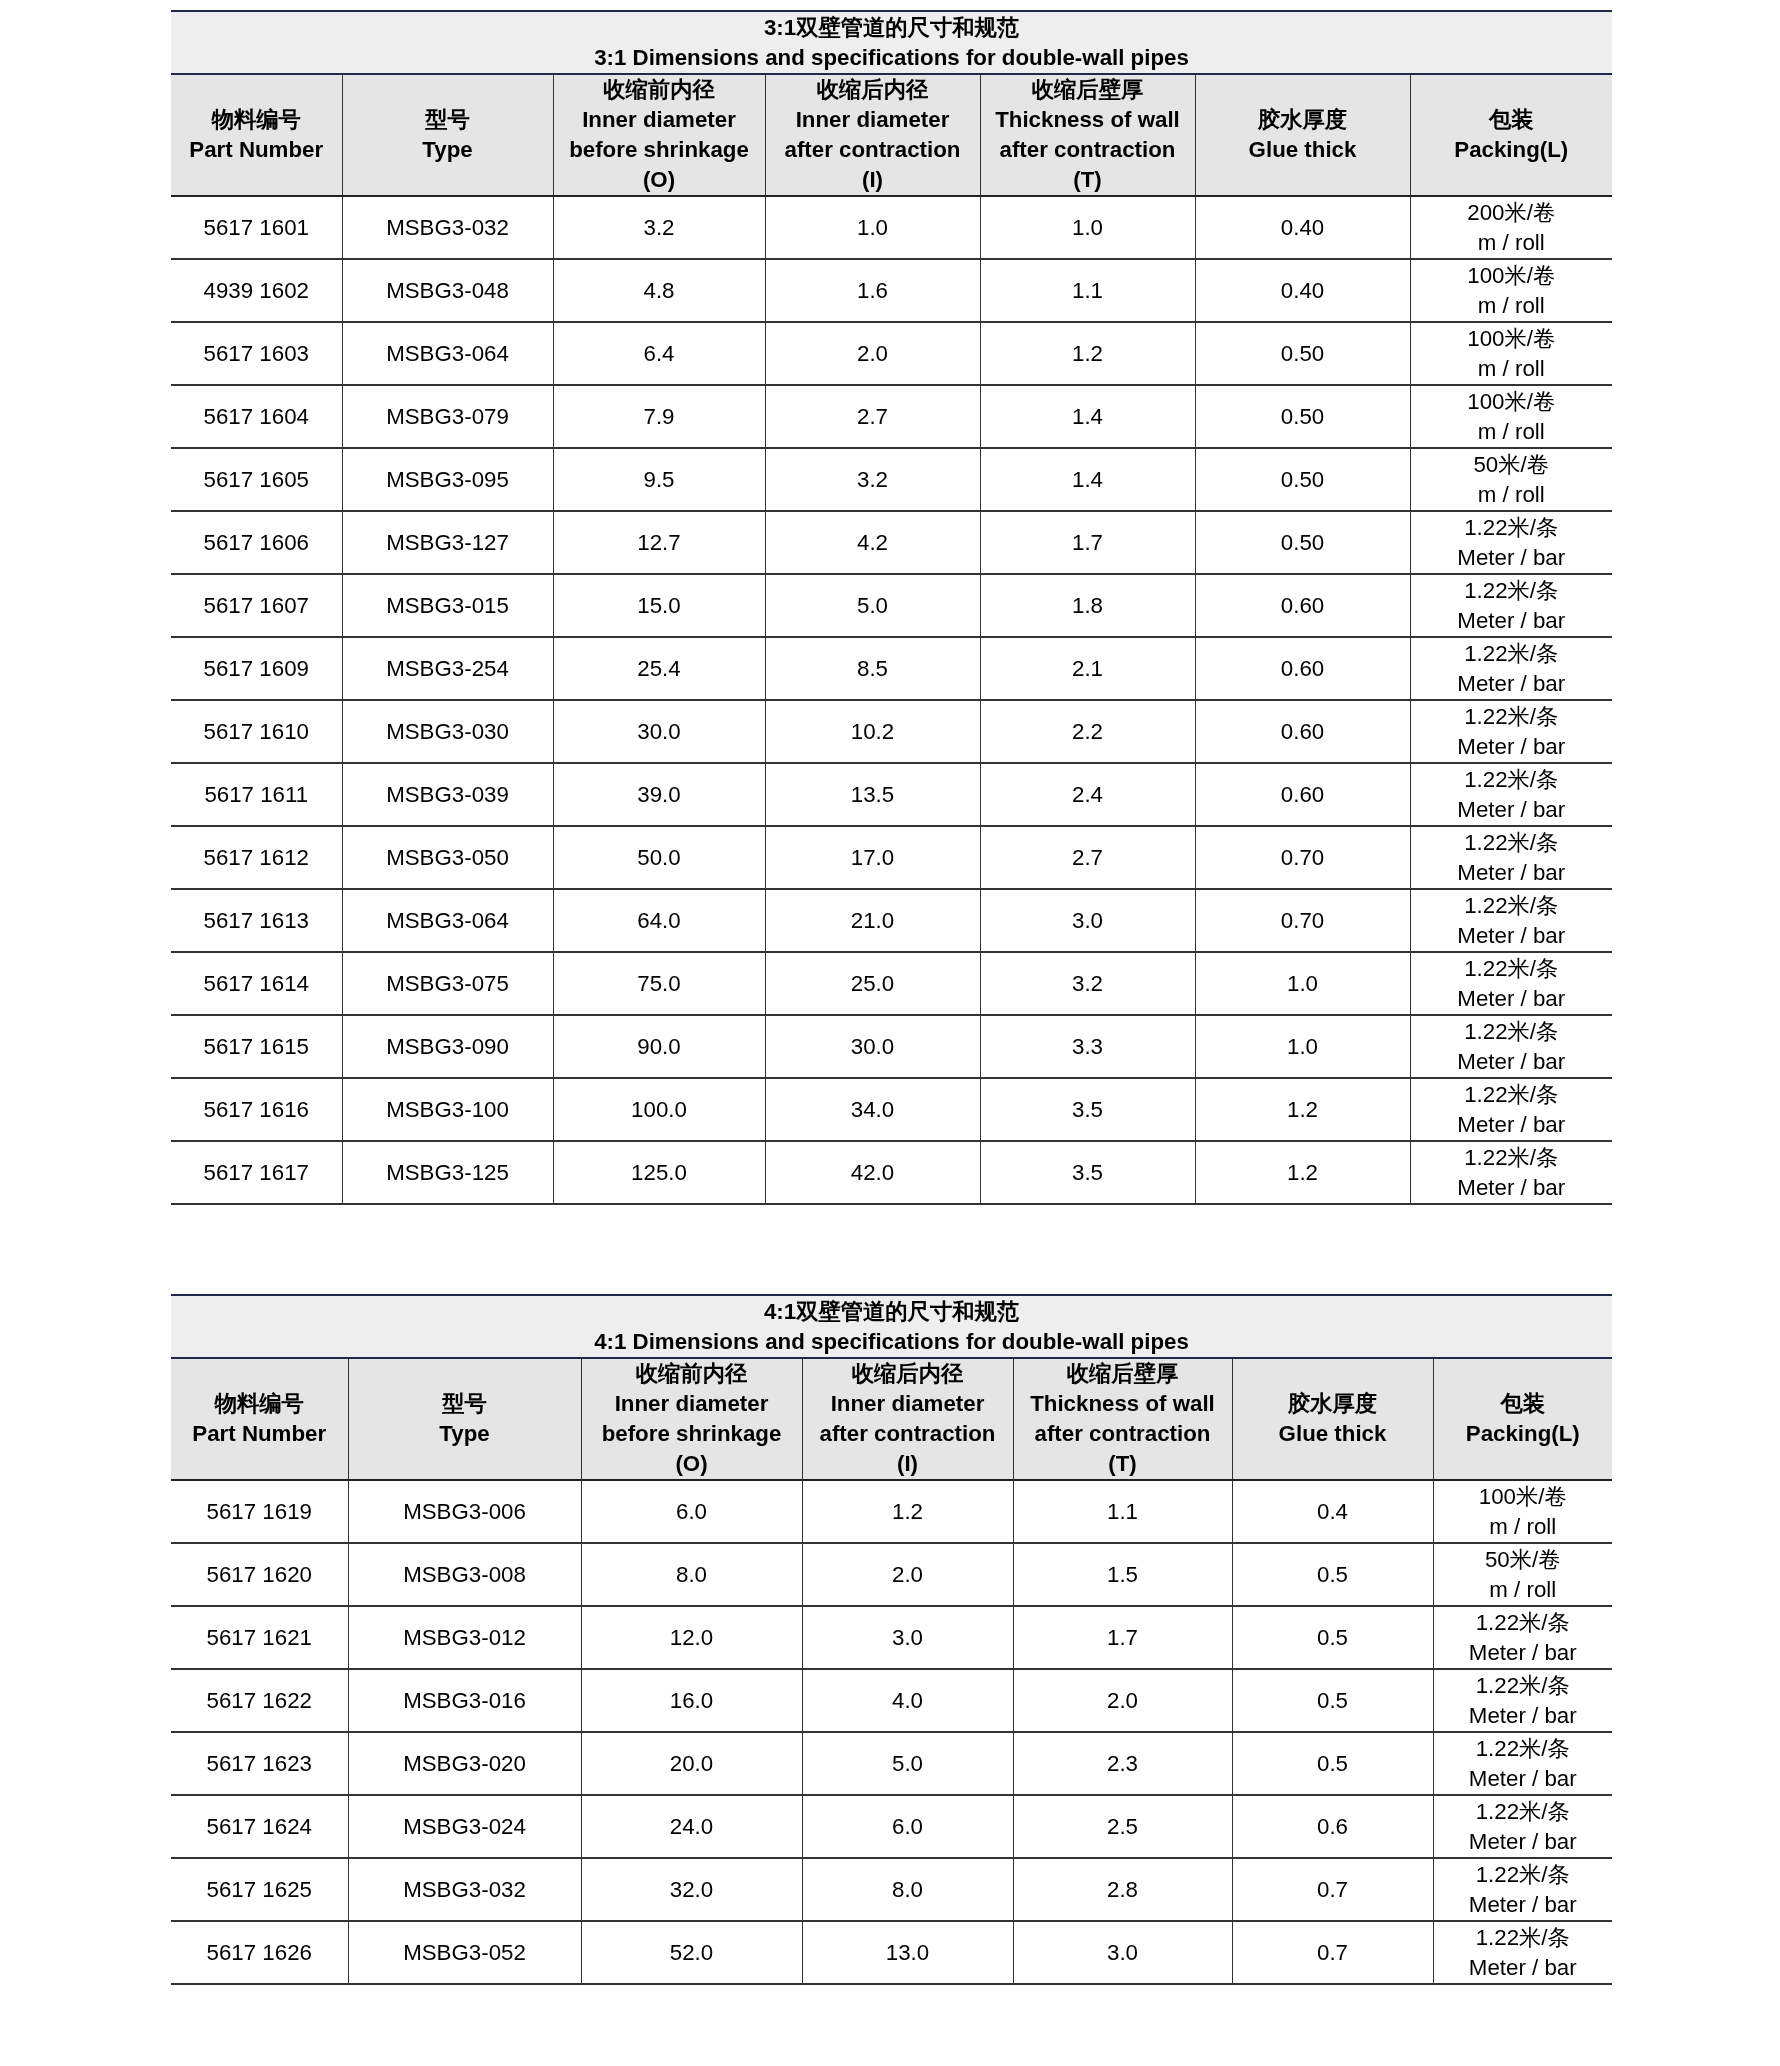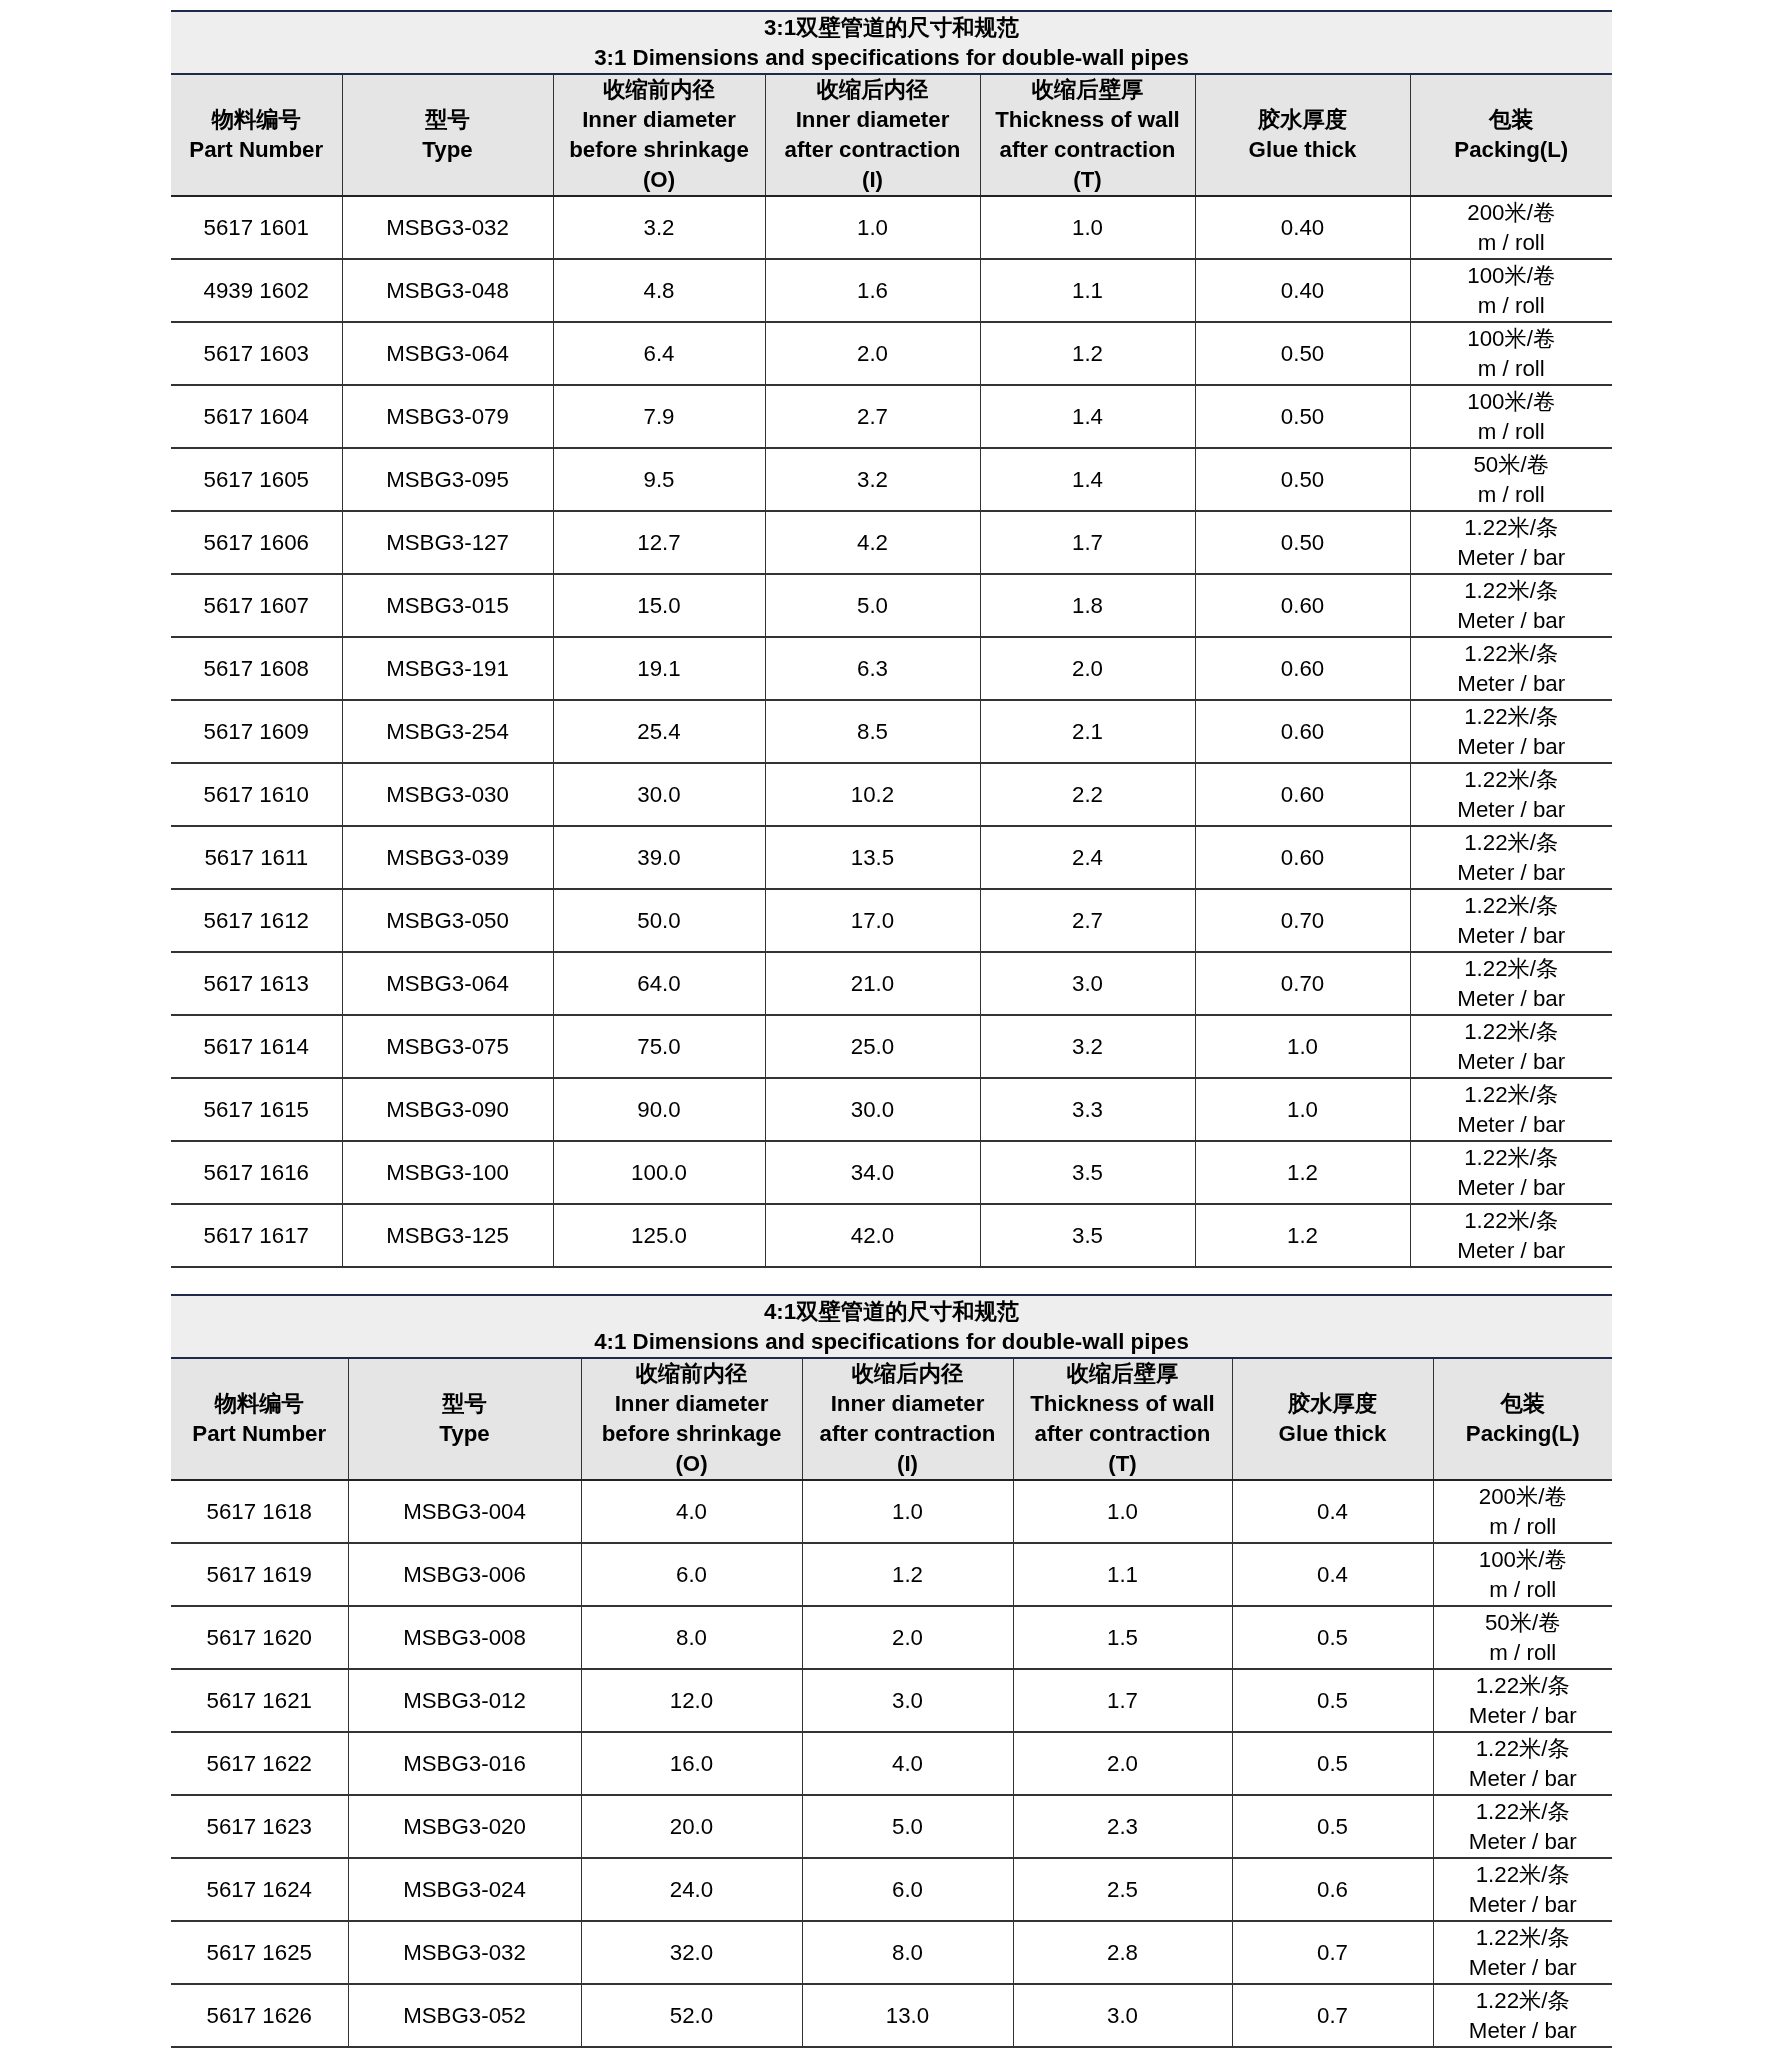--- a/index.html
+++ b/index.html
@@ -154,32 +154,20 @@
         <td>15.0</td>
         <td>5.0</td>
         <td>1.8</td>
         <td>0.60</td>
         <td>
           <span class="line">1.22米/条</span>
           <span class="line">Meter / bar</span>
         </td>
       </tr>
       <tr class="data-row">
-        <td>5617 1608</td>
-        <td>MSBG3-191</td>
-        <td>19.1</td>
-        <td>6.3</td>
-        <td>2.0</td>
-        <td>0.60</td>
-        <td>
-          <span class="line">1.22米/条</span>
-          <span class="line">Meter / bar</span>
-        </td>
-      </tr>
-      <tr class="data-row">
         <td>5617 1609</td>
         <td>MSBG3-254</td>
         <td>25.4</td>
         <td>8.5</td>
         <td>2.1</td>
         <td>0.60</td>
         <td>
           <span class="line">1.22米/条</span>
           <span class="line">Meter / bar</span>
         </td>
@@ -332,32 +320,20 @@
           <span class="line">Glue thick</span>
         </th>
         <th>
           <span class="line">包装</span>
           <span class="line">Packing(L)</span>
         </th>
       </tr>
   </thead>
   <tbody>
       <tr class="data-row">
-        <td>5617 1618</td>
-        <td>MSBG3-004</td>
-        <td>4.0</td>
-        <td>1.0</td>
-        <td>1.0</td>
-        <td>0.4</td>
-        <td>
-          <span class="line">200米/卷</span>
-          <span class="line">m / roll</span>
-        </td>
-      </tr>
-      <tr class="data-row">
         <td>5617 1619</td>
         <td>MSBG3-006</td>
         <td>6.0</td>
         <td>1.2</td>
         <td>1.1</td>
         <td>0.4</td>
         <td>
           <span class="line">100米/卷</span>
           <span class="line">m / roll</span>
         </td>

